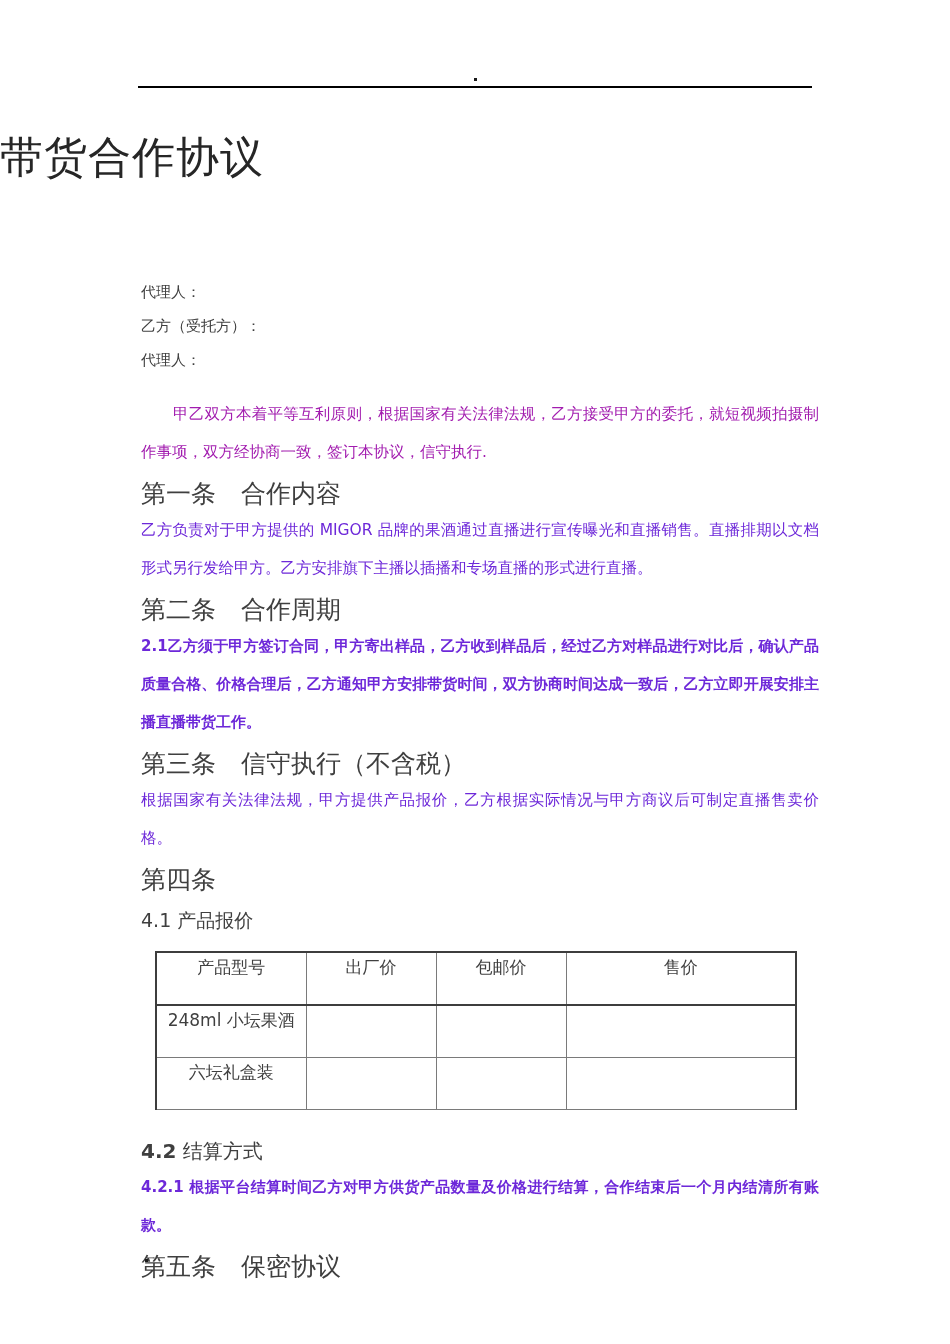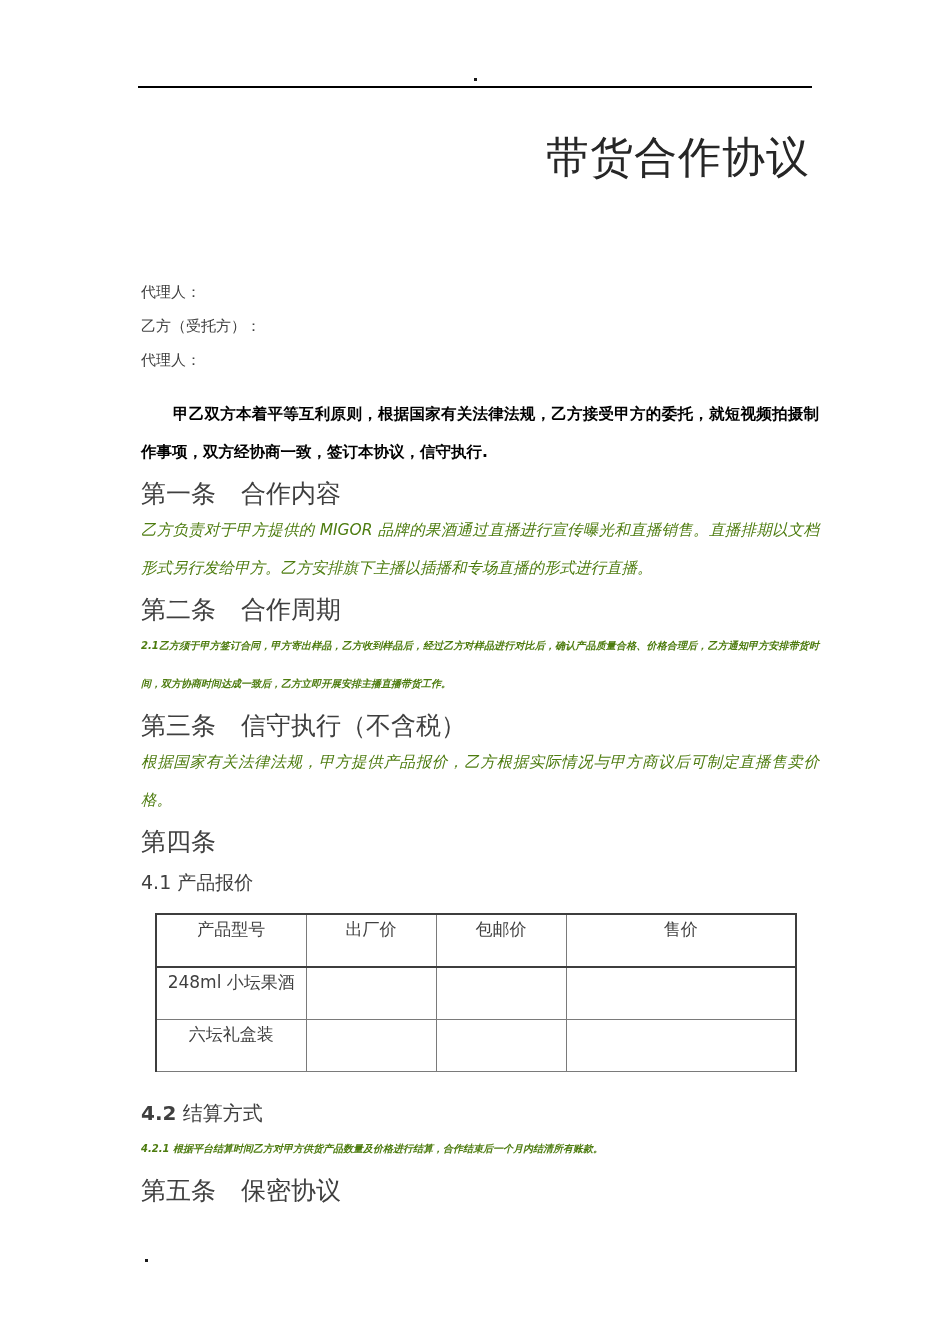--- a/index.html
+++ b/index.html
@@ -37,21 +37,21 @@
     top: 86px;
     width: 674px;
     height: 0;
     border-top: 2px solid #000000;
   }
   .doc-title {
     position: absolute;
     left: 0;
     top: 133px;
     width: 810px;
-    text-align: right;
+    text-align: left;
     font-size: 43px;
     line-height: 1.15;
     letter-spacing: 1px;
     color: #262626;
     font-weight: 400;
   }
   .body-area {
     position: absolute;
     left: 141px;
     top: 275px;
@@ -65,24 +65,23 @@
   }
   .party-value {
     text-decoration: underline;
     text-underline-offset: 3px;
     padding-left: 2px;
   }
   .preamble {
     font-size: 15.5px;
     line-height: 38px;
     text-indent: 32px;
-    color: #000000;
+    color: #a21caf;
     text-align: justify;
     margin-top: 18px;
-    font-weight: bold;
   }
   .clause-head {
     font-size: 25px;
     line-height: 34px;
     color: #3f3f3f;
     margin-top: 6px;
     white-space: pre;
   }
   .sub-head {
     font-size: 19px;
@@ -90,30 +89,29 @@
     color: #3f3f3f;
     margin-top: 6px;
   }
   .sub-head .num {
     font-weight: 400;
     text-align: right;
   }
   .para {
     font-size: 15.5px;
     line-height: 38px;
-    color: #4d7c0f;
+    color: #6d28d9;
     text-align: justify;
-    font-style: italic;
   }
   .para .lead {
     font-weight: bold;
   }
   .para.bold-body {
     font-weight: bold;
-    font-size: 10px;
+    font-size: 15px;
   }
   .para.bold-body .lead {
     font-weight: bold;
   }
   .price-table {
     border-collapse: collapse;
     width: 640px;
     margin-top: 14px;
     margin-left: 14px;
     table-layout: fixed;

